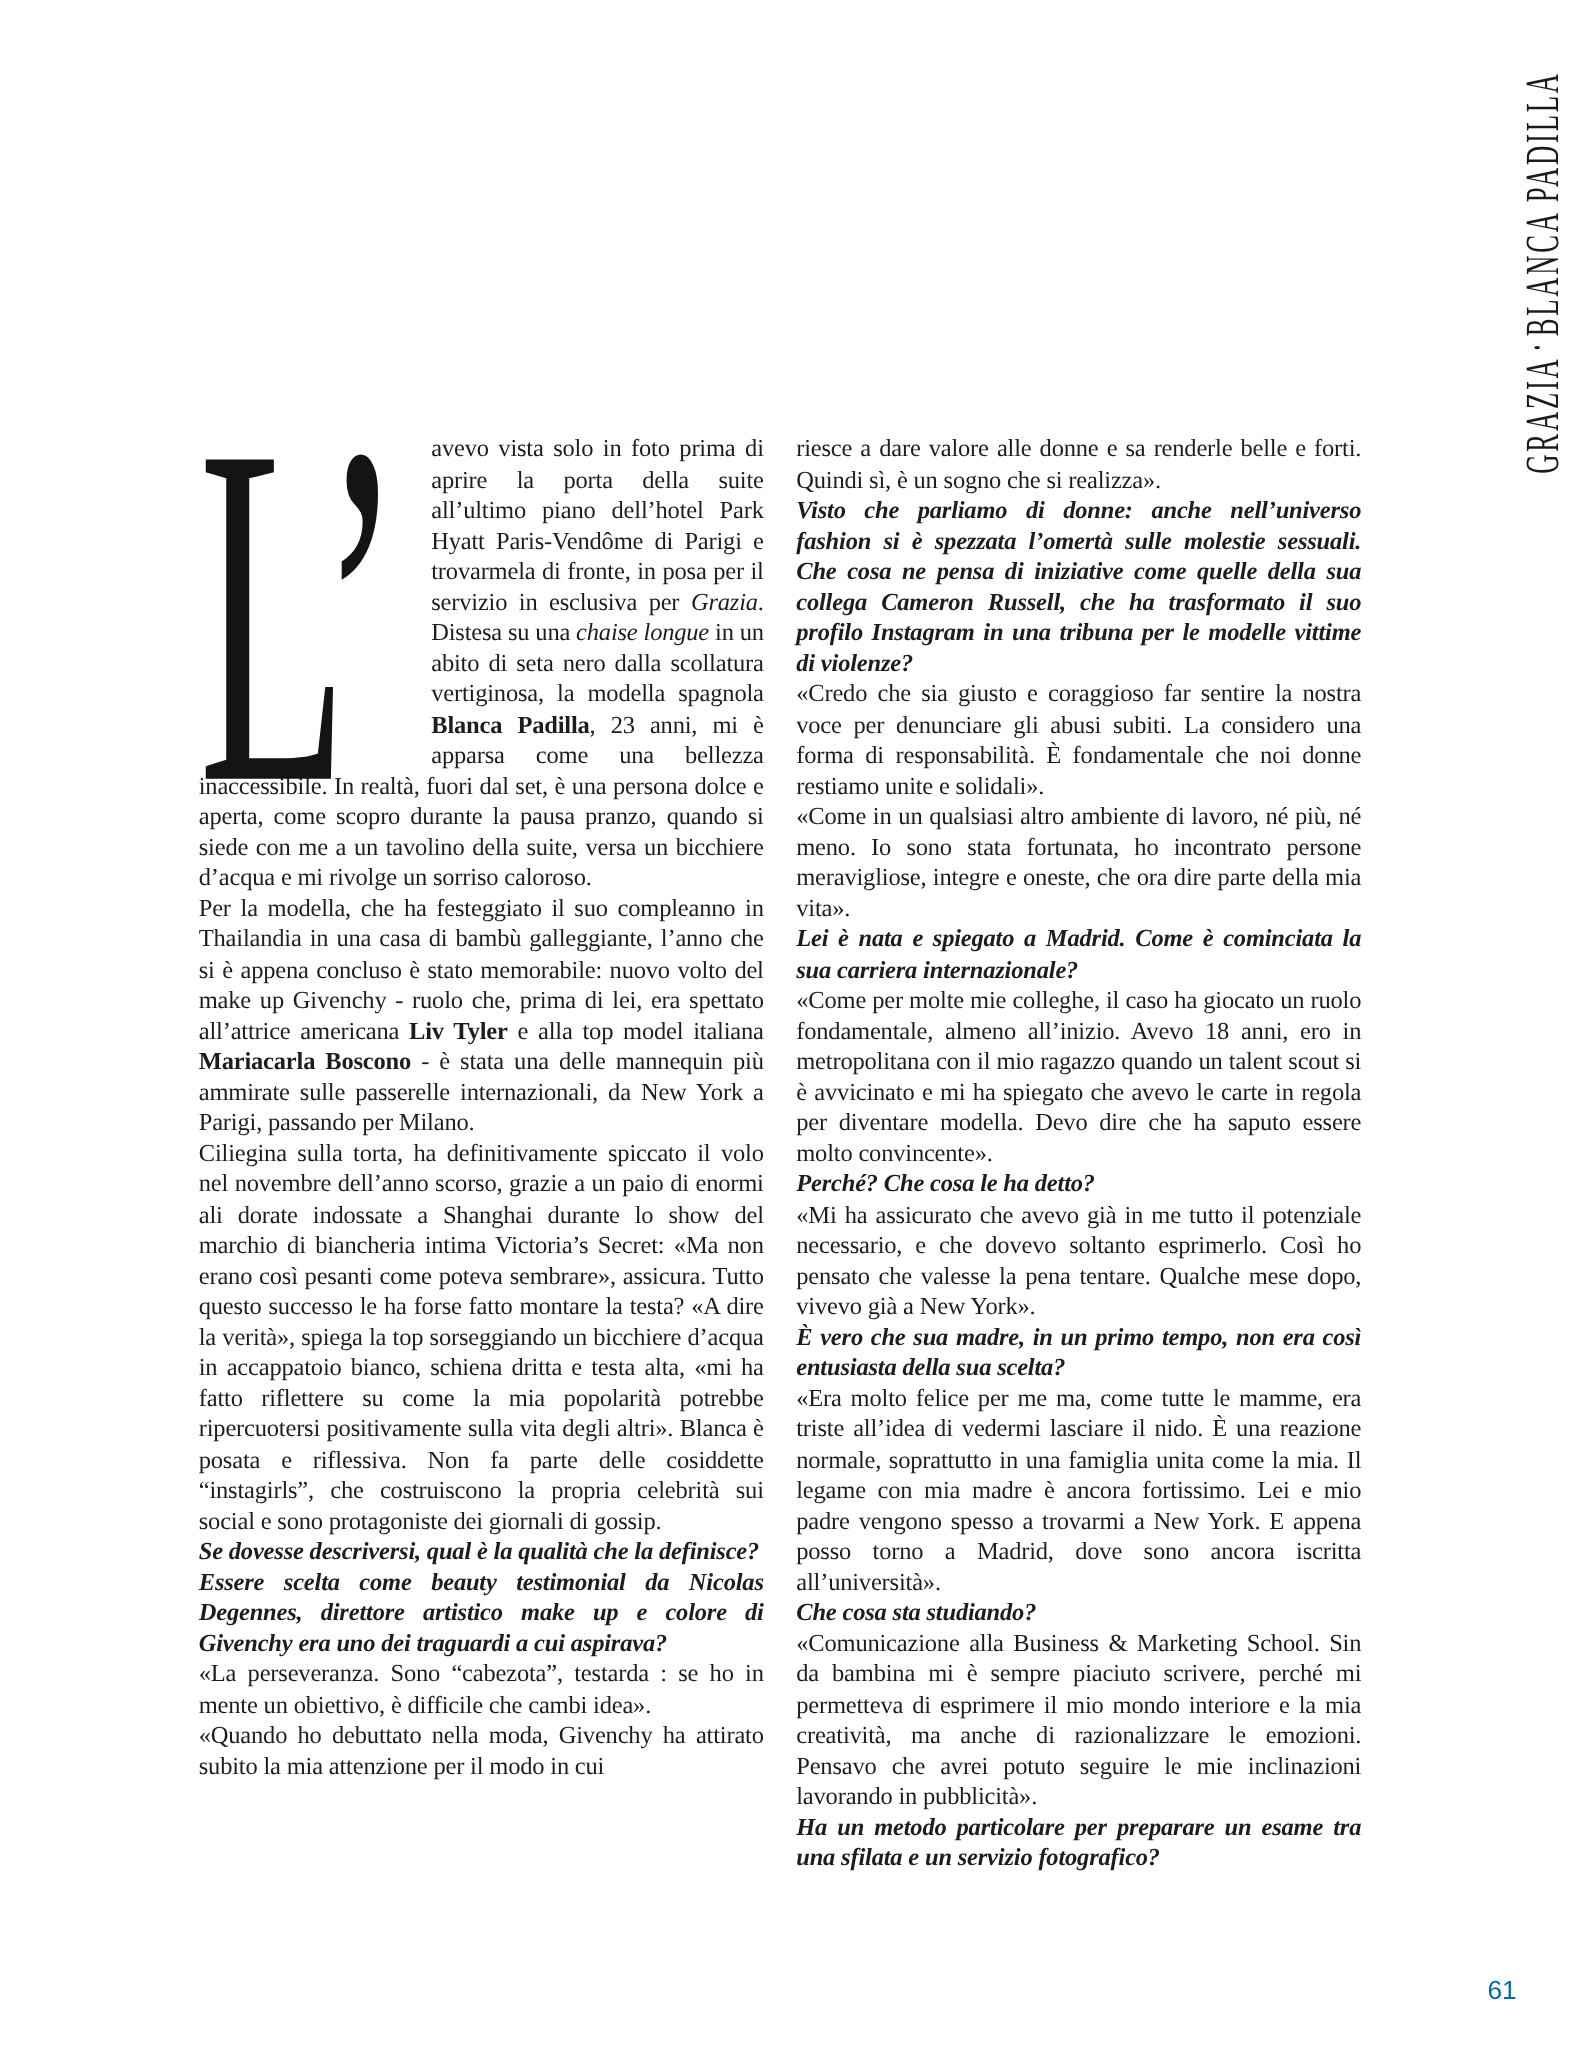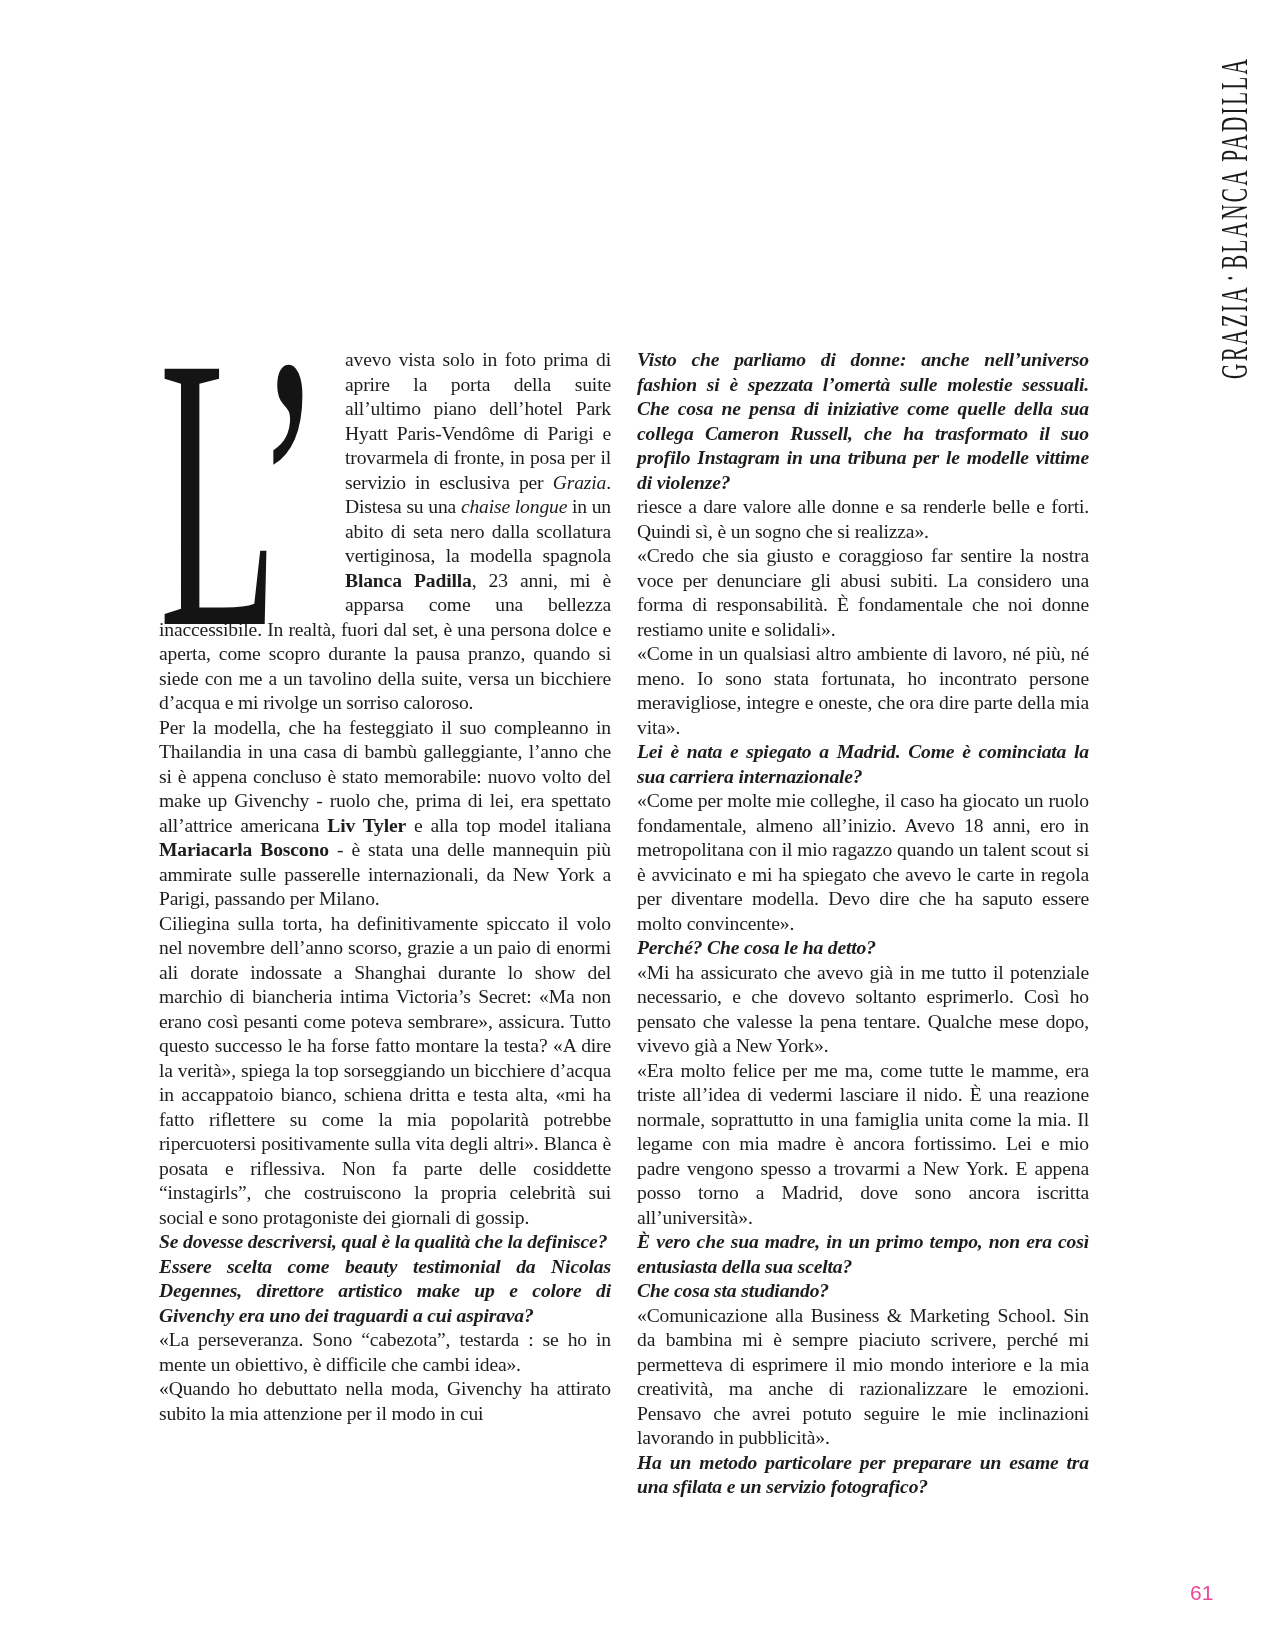--- a/index.html
+++ b/index.html
@@ -86,21 +86,21 @@
     letter-spacing: -8px;
   }
 
   
   .page-number {
     position: absolute;
     left: 1190px;
     top: 1581px;
     font-family: "Liberation Sans", "DejaVu Sans", sans-serif;
     font-size: 21px;
-    color: #ec4899;
+    color: #0369a1;
   }
 </style>
 </head>
 <body>
 
 <div class="page">
 
   <div class="vertical-header">
     <span class="vh-inner">
       <span>GRAZIA</span><span class="vh-dot">•</span><span>BLANCA PADILLA</span>
@@ -110,30 +110,30 @@
   <div class="column column-left" id="col-left">
       <p class="para body"><span class="dropcap"><span class="dropcap-glyph">L’</span></span><span>avevo vista solo in foto prima di aprire la porta della suite all’ultimo piano dell’hotel Park Hyatt Paris-Vendôme di Parigi e trovarmela di fronte, in posa per il servizio in esclusiva per </span><span class="seg-i">Grazia</span><span>. Distesa su una </span><span class="seg-i">chaise longue</span><span> in un abito di seta nero dalla scollatura vertiginosa, la modella spagnola </span><span class="seg-b">Blanca Padilla</span><span>, 23 anni, mi è apparsa come una bellezza inaccessibile. In realtà, fuori dal set, è una persona dolce e aperta, come scopro durante la pausa pranzo, quando si siede con me a un tavolino della suite, versa un bicchiere d’acqua e mi rivolge un sorriso caloroso.</span></p>
       <p class="para body"><span>Per la modella, che ha festeggiato il suo compleanno in Thailandia in una casa di bambù galleggiante, l’anno che si è appena concluso è stato memorabile: nuovo volto del make up Givenchy - ruolo che, prima di lei, era spettato all’attrice americana </span><span class="seg-b">Liv Tyler</span><span> e alla top model italiana </span><span class="seg-b">Mariacarla Boscono</span><span> - è stata una delle mannequin più ammirate sulle passerelle internazionali, da New York a Parigi, passando per Milano.</span></p>
       <p class="para body"><span>Ciliegina sulla torta, ha definitivamente spiccato il volo nel novembre dell’anno scorso, grazie a un paio di enormi ali dorate indossate a Shanghai durante lo show del marchio di biancheria intima Victoria’s Secret: «Ma non erano così pesanti come poteva sembrare», assicura. Tutto questo successo le ha forse fatto montare la testa? «A dire la verità», spiega la top sorseggiando un bicchiere d’acqua in accappatoio bianco, schiena dritta e testa alta, «mi ha fatto riflettere su come la mia popolarità potrebbe ripercuotersi positivamente sulla vita degli altri». Blanca è posata e riflessiva. Non fa parte delle cosiddette “instagirls”, che costruiscono la propria celebrità sui social e sono protagoniste dei giornali di gossip.</span></p>
       <p class="para question"><span>Se dovesse descriversi, qual è la qualità che la definisce?</span></p>
       <p class="para question"><span>Essere scelta come beauty testimonial da Nicolas Degennes, direttore artistico make up e colore di Givenchy era uno dei traguardi a cui aspirava?</span></p>
       <p class="para body"><span>«La perseveranza. Sono “cabezota”, testarda : se ho in mente un obiettivo, è difficile che cambi idea».</span></p>
       <p class="para body"><span>«Quando ho debuttato nella moda, Givenchy ha attirato subito la mia attenzione per il modo in cui</span></p>
     </div>
   <div class="column column-right" id="col-right">
+      <p class="para body"><span>riesce a dare valore alle donne e sa renderle belle e forti. Quindi sì, è un sogno che si realizza».</span></p>
       <p class="para question"><span>Visto che parliamo di donne: anche nell’universo fashion si è spezzata l’omertà sulle molestie sessuali. Che cosa ne pensa di iniziative come quelle della sua collega Cameron Russell, che ha trasformato il suo profilo Instagram in una tribuna per le modelle vittime di violenze?</span></p>
-      <p class="para body"><span>riesce a dare valore alle donne e sa renderle belle e forti. Quindi sì, è un sogno che si realizza».</span></p>
       <p class="para body"><span>«Credo che sia giusto e coraggioso far sentire la nostra voce per denunciare gli abusi subiti. La considero una forma di responsabilità. È fondamentale che noi donne restiamo unite e solidali».</span></p>
       <p class="para body"><span>«Come in un qualsiasi altro ambiente di lavoro, né più, né meno. Io sono stata fortunata, ho incontrato persone meravigliose, integre e oneste, che ora dire parte della mia vita».</span></p>
       <p class="para question"><span>Lei è nata e spiegato a Madrid. Come è cominciata la sua carriera internazionale?</span></p>
       <p class="para body"><span>«Come per molte mie colleghe, il caso ha giocato un ruolo fondamentale, almeno all’inizio. Avevo 18 anni, ero in metropolitana con il mio ragazzo quando un talent scout si è avvicinato e mi ha spiegato che avevo le carte in regola per diventare modella. Devo dire che ha saputo essere molto convincente».</span></p>
       <p class="para question"><span>Perché? Che cosa le ha detto?</span></p>
       <p class="para body"><span>«Mi ha assicurato che avevo già in me tutto il potenziale necessario, e che dovevo soltanto esprimerlo. Così ho pensato che valesse la pena tentare. Qualche mese dopo, vivevo già a New York».</span></p>
+      <p class="para question"><span>È vero che sua madre, in un primo tempo, non era così entusiasta della sua scelta?</span></p>
       <p class="para body"><span>«Era molto felice per me ma, come tutte le mamme, era triste all’idea di vedermi lasciare il nido. È una reazione normale, soprattutto in una famiglia unita come la mia. Il legame con mia madre è ancora fortissimo. Lei e mio padre vengono spesso a trovarmi a New York. E appena posso torno a Madrid, dove sono ancora iscritta all’università».</span></p>
-      <p class="para question"><span>È vero che sua madre, in un primo tempo, non era così entusiasta della sua scelta?</span></p>
       <p class="para question"><span>Che cosa sta studiando?</span></p>
       <p class="para body"><span>«Comunicazione alla Business &amp; Marketing School. Sin da bambina mi è sempre piaciuto scrivere, perché mi permetteva di esprimere il mio mondo interiore e la mia creatività, ma anche di razionalizzare le emozioni. Pensavo che avrei potuto seguire le mie inclinazioni lavorando in pubblicità».</span></p>
       <p class="para question"><span>Ha un metodo particolare per preparare un esame tra una sfilata e un servizio fotografico?</span></p>
     </div>
 
   <div class="page-number">61</div>
 
 </div>
 
 </body></html>

